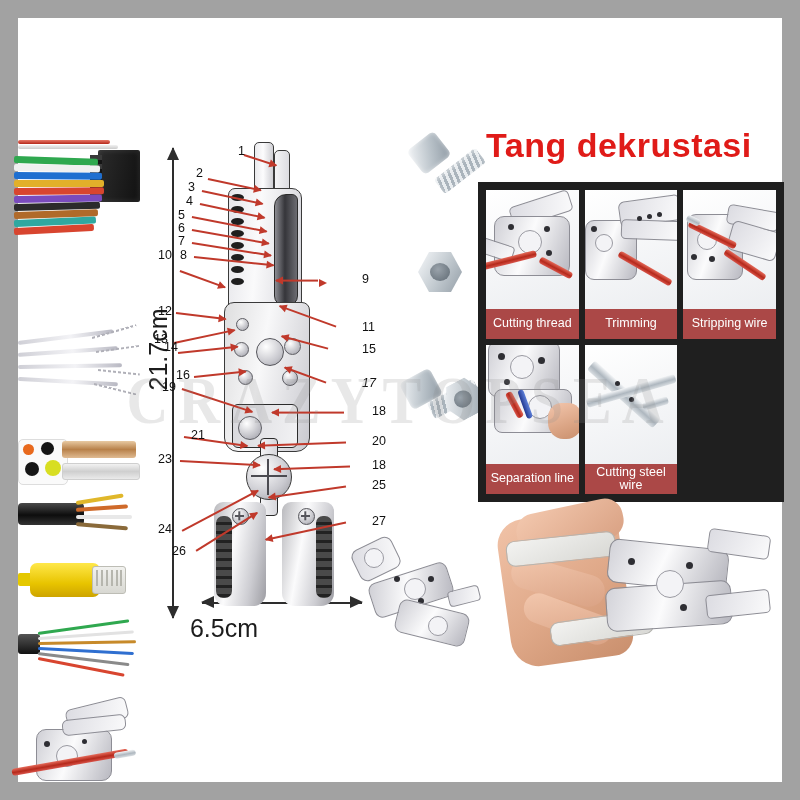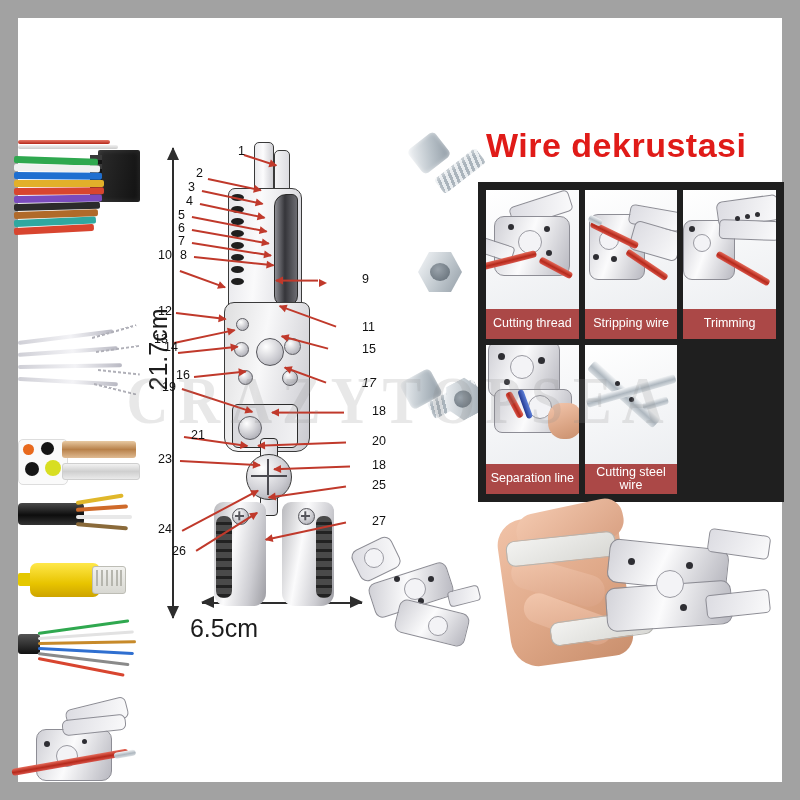--- a/index.html
+++ b/index.html
@@ -532,67 +532,67 @@
       </div>
     <div class="bolt-wrap" style="left:2px;top:236px;width:92px;height:72px;">
       <div class="bolt-head" style="left:4px;top:8px;transform:rotate(-28deg);"></div>
       <div class="bolt-shank" style="left:28px;top:24px;transform:rotate(-28deg);"></div>
       <div class="nut" style="left:44px;top:14px;width:40px;height:38px;transform:rotate(-28deg);">
           <i style="left:10px;top:10px;width:18px;height:17px;"></i>
         </div>
     </div>
   </div>
 
-  <div class="title">Wire dekrustasi</div>
+  <div class="title">Tang dekrustasi</div>
 
   <div class="grid-wrap">
 
     <div class="cell">
       <div class="art">
         <div class="pl-jaw" style="left:24px;top:8px;width:62px;height:22px;border-radius:5px;transform:rotate(-18deg);"></div>
         <div class="pl-body" style="left:8px;top:26px;width:76px;height:60px;border-radius:10px;"></div>
         <div class="pl-hole" style="left:32px;top:40px;width:22px;height:22px;"></div>
         <div class="pl-dot" style="left:22px;top:34px;width:6px;height:6px;"></div>
         <div class="pl-dot" style="left:58px;top:36px;width:6px;height:6px;"></div>
         <div class="pl-dot" style="left:60px;top:60px;width:6px;height:6px;"></div>
         <div class="pl-jaw" style="left:-6px;top:52px;width:34px;height:16px;border-radius:4px;transform:rotate(18deg);"></div>
         <div class="wire-red" style="left:-6px;top:74px;width:58px;transform:rotate(-14deg);"></div>
         <div class="wire-red" style="left:54px;top:66px;width:36px;transform:rotate(28deg);"></div>
       </div>
       <div class="cap">Cutting thread</div>
     </div>
 
     <div class="cell">
       <div class="art">
+        <div class="pl-body" style="left:0px;top:30px;width:52px;height:60px;border-radius:9px;"></div>
+        <div class="pl-jaw" style="left:34px;top:8px;width:62px;height:26px;border-radius:6px;transform:rotate(-8deg);"></div>
+        <div class="pl-jaw" style="left:36px;top:30px;width:60px;height:20px;border-radius:5px;transform:rotate(2deg);"></div>
+        <div class="pl-hole" style="left:10px;top:44px;width:16px;height:16px;"></div>
+        <div class="pl-dot" style="left:6px;top:36px;width:6px;height:6px;"></div>
+        <div class="pl-dot" style="left:52px;top:26px;width:5px;height:5px;"></div>
+        <div class="pl-dot" style="left:62px;top:24px;width:5px;height:5px;"></div>
+        <div class="pl-dot" style="left:72px;top:22px;width:5px;height:5px;"></div>
+        <div class="wire-red" style="left:34px;top:60px;width:60px;transform:rotate(30deg);"></div>
+      </div>
+      <div class="cap">Trimming</div>
+    </div>
+
+    <div class="cell">
+      <div class="art">
         <div class="pl-body" style="left:4px;top:24px;width:56px;height:66px;border-radius:9px;"></div>
         <div class="pl-jaw" style="left:44px;top:18px;width:52px;height:20px;border-radius:5px;transform:rotate(10deg);"></div>
         <div class="pl-jaw" style="left:46px;top:36px;width:50px;height:30px;border-radius:6px;transform:rotate(16deg);"></div>
         <div class="pl-hole" style="left:14px;top:40px;width:18px;height:18px;"></div>
         <div class="pl-dot" style="left:8px;top:64px;width:6px;height:6px;"></div>
         <div class="pl-dot" style="left:26px;top:66px;width:6px;height:6px;"></div>
         <div class="wire-red" style="left:6px;top:30px;width:52px;transform:rotate(26deg);"></div>
         <div class="steel-rod" style="left:4px;top:24px;width:14px;height:7px;transform:rotate(26deg);"></div>
         <div class="wire-red" style="left:42px;top:58px;width:48px;transform:rotate(34deg);"></div>
       </div>
       <div class="cap">Stripping wire</div>
-    </div>
-
-    <div class="cell">
-      <div class="art">
-        <div class="pl-body" style="left:0px;top:30px;width:52px;height:60px;border-radius:9px;"></div>
-        <div class="pl-jaw" style="left:34px;top:8px;width:62px;height:26px;border-radius:6px;transform:rotate(-8deg);"></div>
-        <div class="pl-jaw" style="left:36px;top:30px;width:60px;height:20px;border-radius:5px;transform:rotate(2deg);"></div>
-        <div class="pl-hole" style="left:10px;top:44px;width:16px;height:16px;"></div>
-        <div class="pl-dot" style="left:6px;top:36px;width:6px;height:6px;"></div>
-        <div class="pl-dot" style="left:52px;top:26px;width:5px;height:5px;"></div>
-        <div class="pl-dot" style="left:62px;top:24px;width:5px;height:5px;"></div>
-        <div class="pl-dot" style="left:72px;top:22px;width:5px;height:5px;"></div>
-        <div class="wire-red" style="left:34px;top:60px;width:60px;transform:rotate(30deg);"></div>
-      </div>
-      <div class="cap">Trimming</div>
     </div>
 
     <div class="cell">
       <div class="art">
         <div class="pl-body" style="left:2px;top:-4px;width:72px;height:56px;border-radius:9px;"></div>
         <div class="pl-hole" style="left:24px;top:10px;width:22px;height:22px;"></div>
         <div class="pl-dot" style="left:12px;top:8px;width:7px;height:7px;"></div>
         <div class="pl-dot" style="left:52px;top:12px;width:7px;height:7px;"></div>
         <div class="pl-dot" style="left:18px;top:34px;width:6px;height:6px;"></div>
         <div class="pl-body" style="left:8px;top:44px;width:78px;height:44px;border-radius:8px;"></div>

